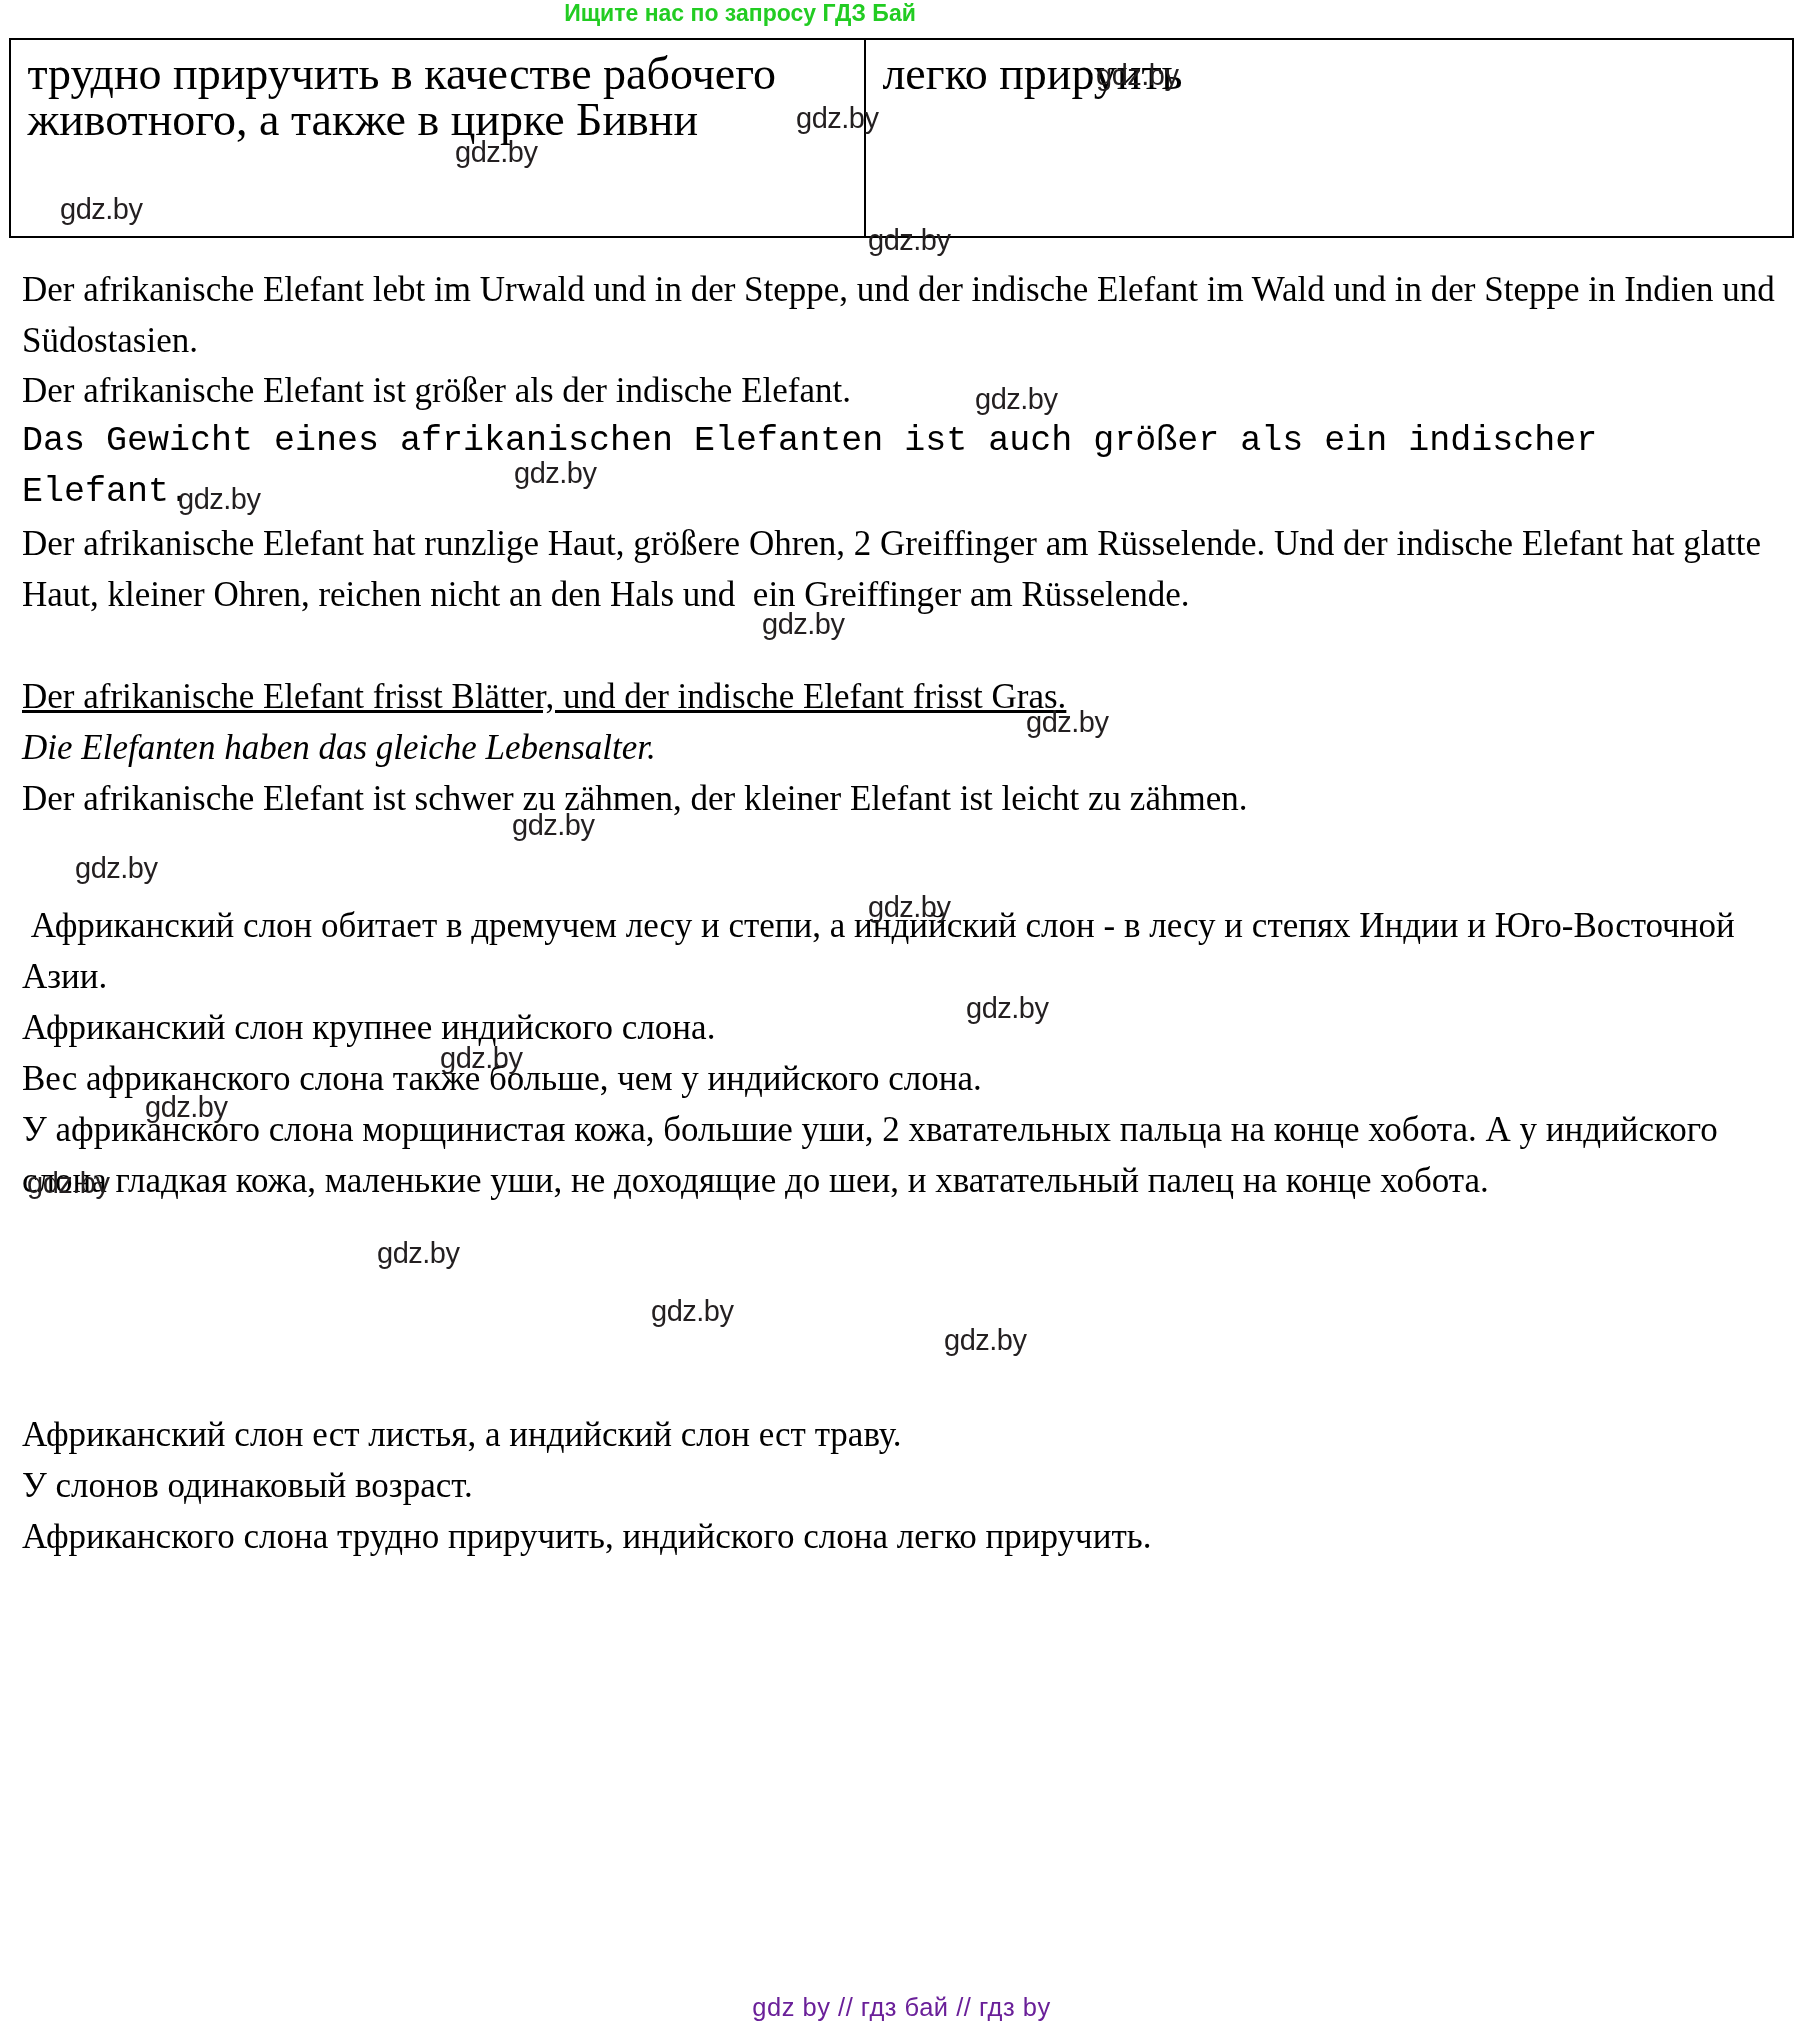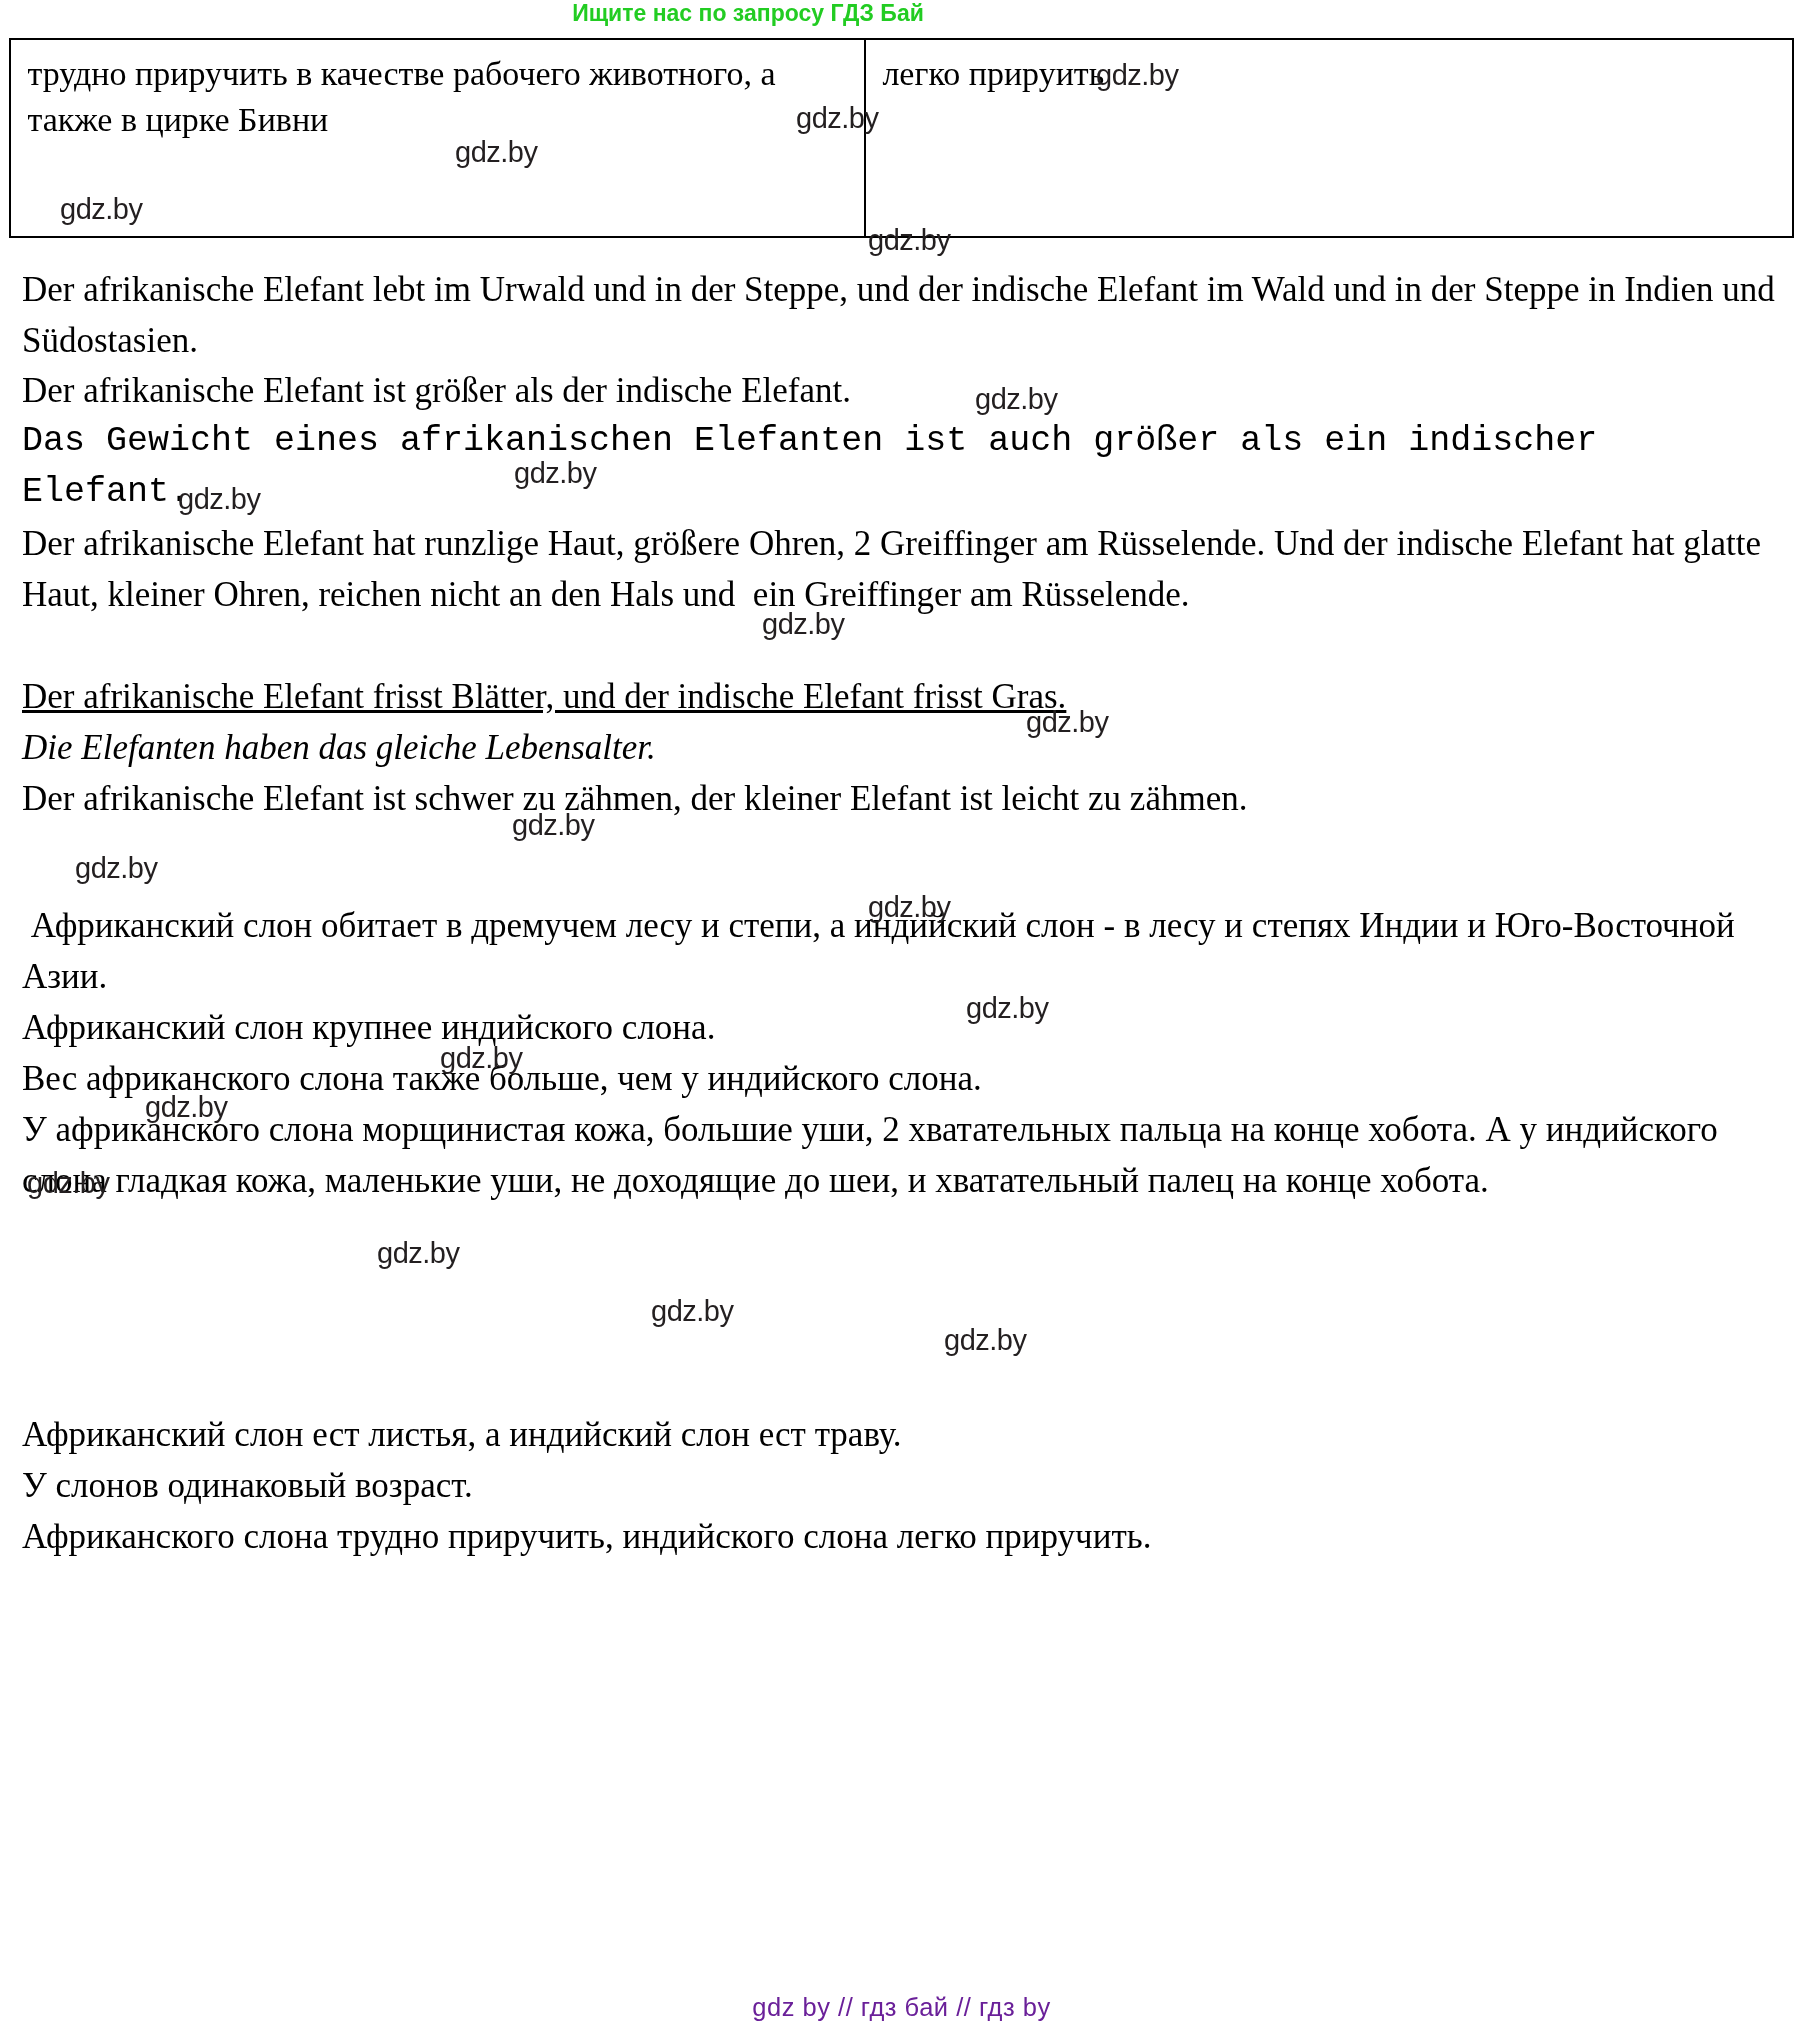--- a/index.html
+++ b/index.html
@@ -22,21 +22,20 @@
     top: 0px;
     left: 0;
     width: 1480px;
     text-align: center;
     font-family: "Liberation Sans", "DejaVu Sans", sans-serif;
     font-weight: bold;
     font-size: 23px;
     color: #22cc22;
     line-height: 27px;
     letter-spacing: 0px;
-    padding-left: 8px;
   }
 
   
   #comparison-table {
     position: absolute;
     left: 9px;
     top: 38px;
     width: 1785px;
     height: 200px;
     border: 2.7px solid #000000;
@@ -53,21 +52,21 @@
     position: relative;
   }
   .cell-left {
     width: 855px;
     border-right: 2.7px solid #000000;
   }
   .cell-right {
     flex: 1;
   }
   .cell-text {
-    font-size: 34px;
+    font-size: 46px;
     line-height: 46px;
     font-family: "Liberation Serif", "DejaVu Serif", serif;
   }
 
   
   .para {
     position: absolute;
     left: 22px;
     width: 1764px;
     font-size: 35px;

